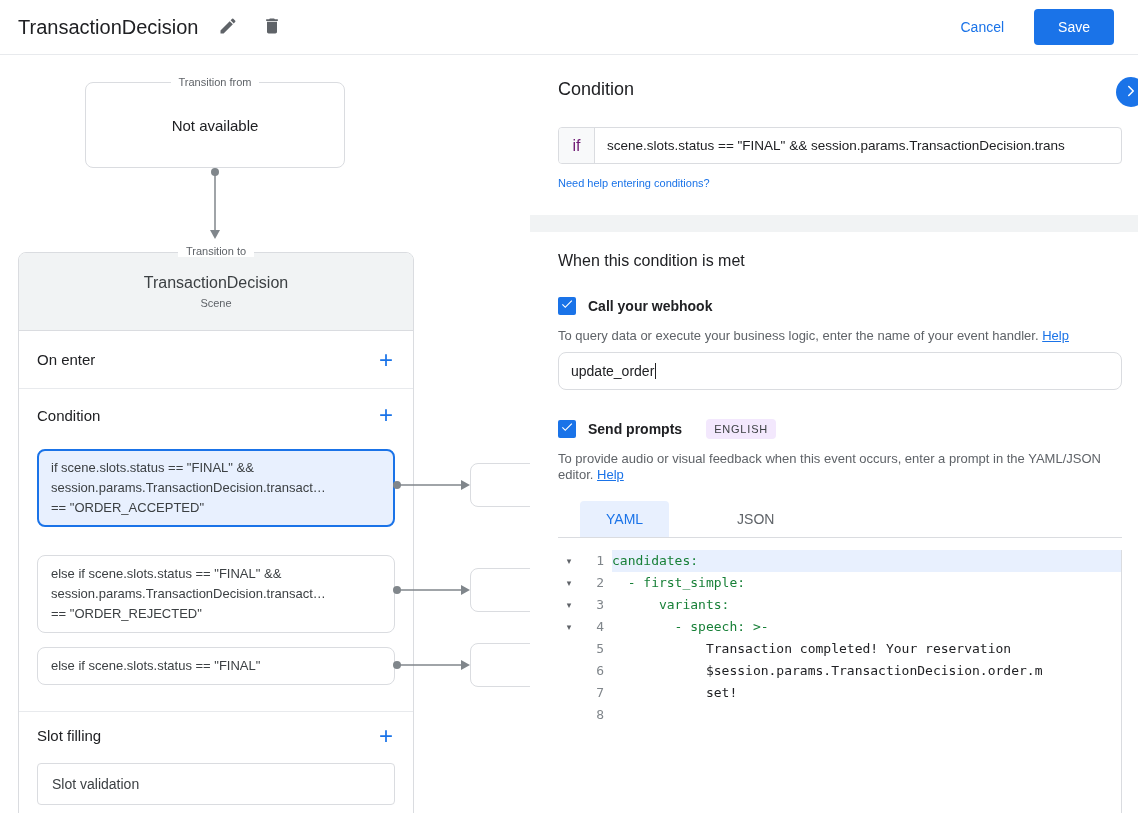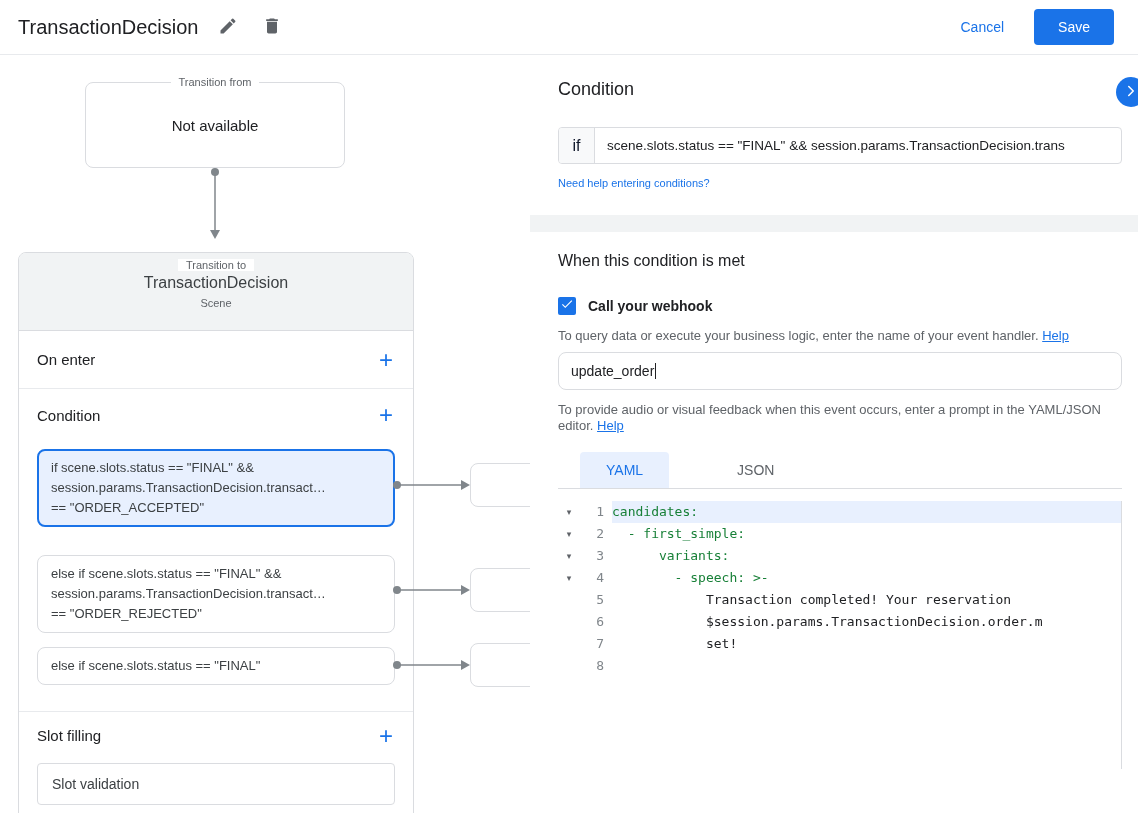--- a/index.html
+++ b/index.html
@@ -21,21 +21,21 @@
                  font-family:inherit; }
 
   .main { display:flex; height:758px; }
 
   
   .canvas { position:relative; width:530px; height:100%; overflow:hidden; flex:none; background:#fff; }
   .float-label { position:absolute; text-align:center; z-index:3; font-size:11px; color:#5f6368;
                  pointer-events:none; }
   .float-label span { background:#fff; padding:0 8px; }
   .lbl-from { left:85px; width:260px; top:21px; }
-  .lbl-to   { left:18px;  width:396px; top:204px; }
+  .lbl-to   { left:18px;  width:396px; top:190px; }
   .tfrom-box { position:absolute; left:85px; top:27px; width:260px; height:86px;
                border:1px solid #dadce0; border-radius:8px; background:#fff;
                display:flex; align-items:center; justify-content:center; font-size:15px; z-index:1; }
   .connectors { position:absolute; left:0; top:0; width:530px; height:758px;
                 pointer-events:none; z-index:2; }
   .target-box { position:absolute; left:470px; width:90px; height:44px; background:#fff;
                 border:1px solid #dadce0; border-radius:8px; z-index:1; }
   .t1 { top:408px; } .t2 { top:513px; } .t3 { top:588px; }
 
   .scene-card { position:absolute; left:18px; top:197px; width:396px; bottom:-12px;
@@ -66,21 +66,21 @@
 
   
   .panel { position:relative; flex:1; height:100%; padding:0 16px 0 28px; overflow:hidden; background:#fff; }
   .panel-heading { margin-top:24px; font-size:18px; font-weight:400; color:#202124; }
   .expand-btn { position:absolute; top:22px; right:-8px; width:30px; height:30px; border-radius:50%;
                 background:var(--accent,#1a73e8); border:none; cursor:pointer;
                 display:flex; align-items:center; justify-content:center; }
   .if-box { margin-top:27px; height:37px; border:1px solid #dadce0; border-radius:4px;
             display:flex; align-items:stretch; overflow:hidden; background:#fff; }
   .if-cell { width:36px; flex:none; display:flex; align-items:center; justify-content:center;
-             background:#f8f9fa; border-right:1px solid #dadce0; font-size:16px; color:#0f172a; }
+             background:#f8f9fa; border-right:1px solid #dadce0; font-size:16px; color:#701a75; }
   .if-value { flex:1; display:flex; align-items:center; padding:0 12px; font-size:13.5px;
               color:#202124; white-space:nowrap; overflow:hidden; cursor:text; }
   .help-link { display:inline-block; margin-top:13px; font-size:11px; color:var(--accent,#1a73e8);
                cursor:pointer; text-decoration:none; }
   .divider-strip { height:17px; background:#f1f3f4; margin:24px -16px 0 -28px; }
   .when-heading { margin-top:20px; font-size:16px; font-weight:400; color:#202124; }
   .check-row { margin-top:27px; display:flex; align-items:center; gap:12px; }
   .check-row.prompts { margin-top:29px; }
   .checkbox { width:18px; height:18px; border-radius:2px; background:var(--accent,#1a73e8);
               display:flex; align-items:center; justify-content:center; cursor:pointer; flex:none; }
@@ -252,20 +252,31 @@
     <div class="desc">
       <span>To query data or execute your business logic, enter the name of your event handler.</span>
       <span class="help-inline">Help</span>
     </div>
 
     <div class="text-input">
       <span>update_order</span>
       <span class="caret"></span>
     </div>
 
+    <div class="check-row prompts">
+      <div class="checkbox">
+        <span>
+          <svg width="14" height="14" viewBox="0 0 24 24">
+              <path fill="#ffffff" d="M9 16.2 4.8 12l-1.4 1.4L9 19 21 7l-1.4-1.4z"></path>
+            </svg>
+        </span>
+      </div>
+      <span class="check-label">Send prompts</span>
+      <span class="lang-badge">ENGLISH</span>
+    </div>
 
     <div class="desc d2">
       <span>To provide audio or visual feedback when this event occurs, enter a prompt in the YAML/JSON editor.</span>
       <span class="help-inline">Help</span>
     </div>
 
     <div class="tabbar">
       <div class="tab active">YAML</div>
       <div class="tab">JSON</div>
     </div>

